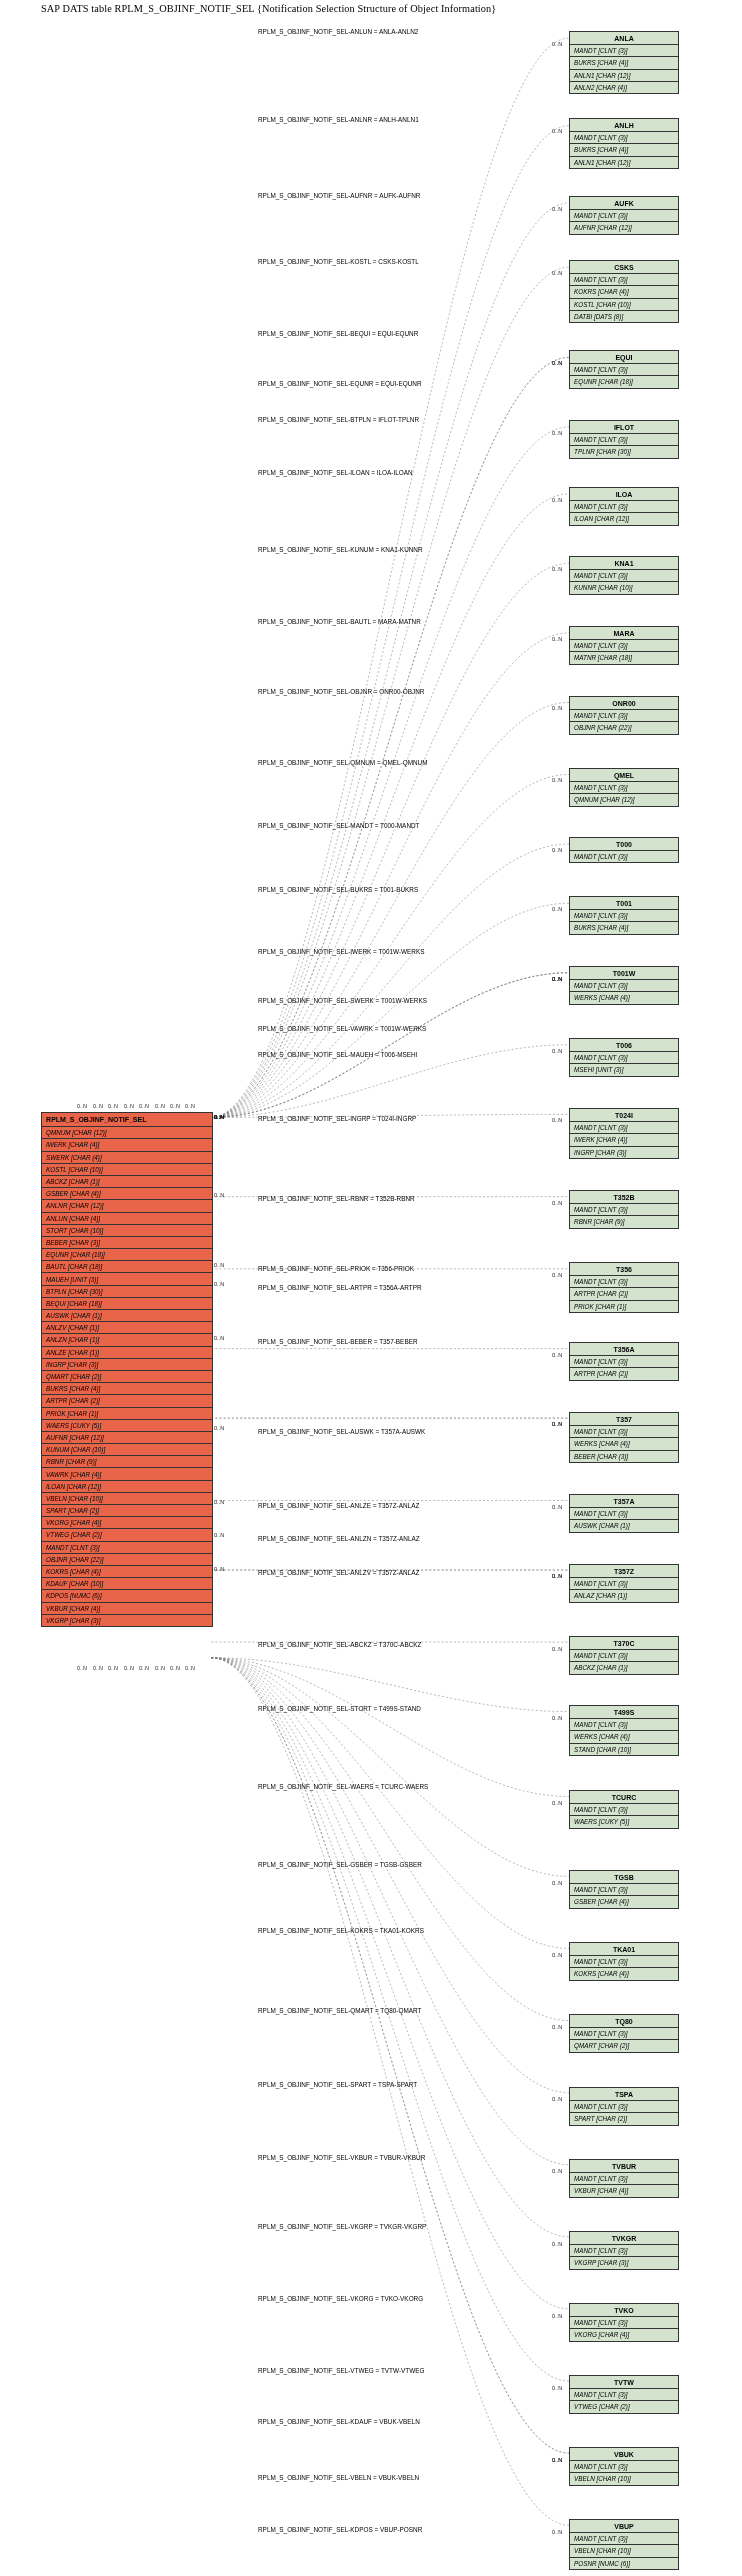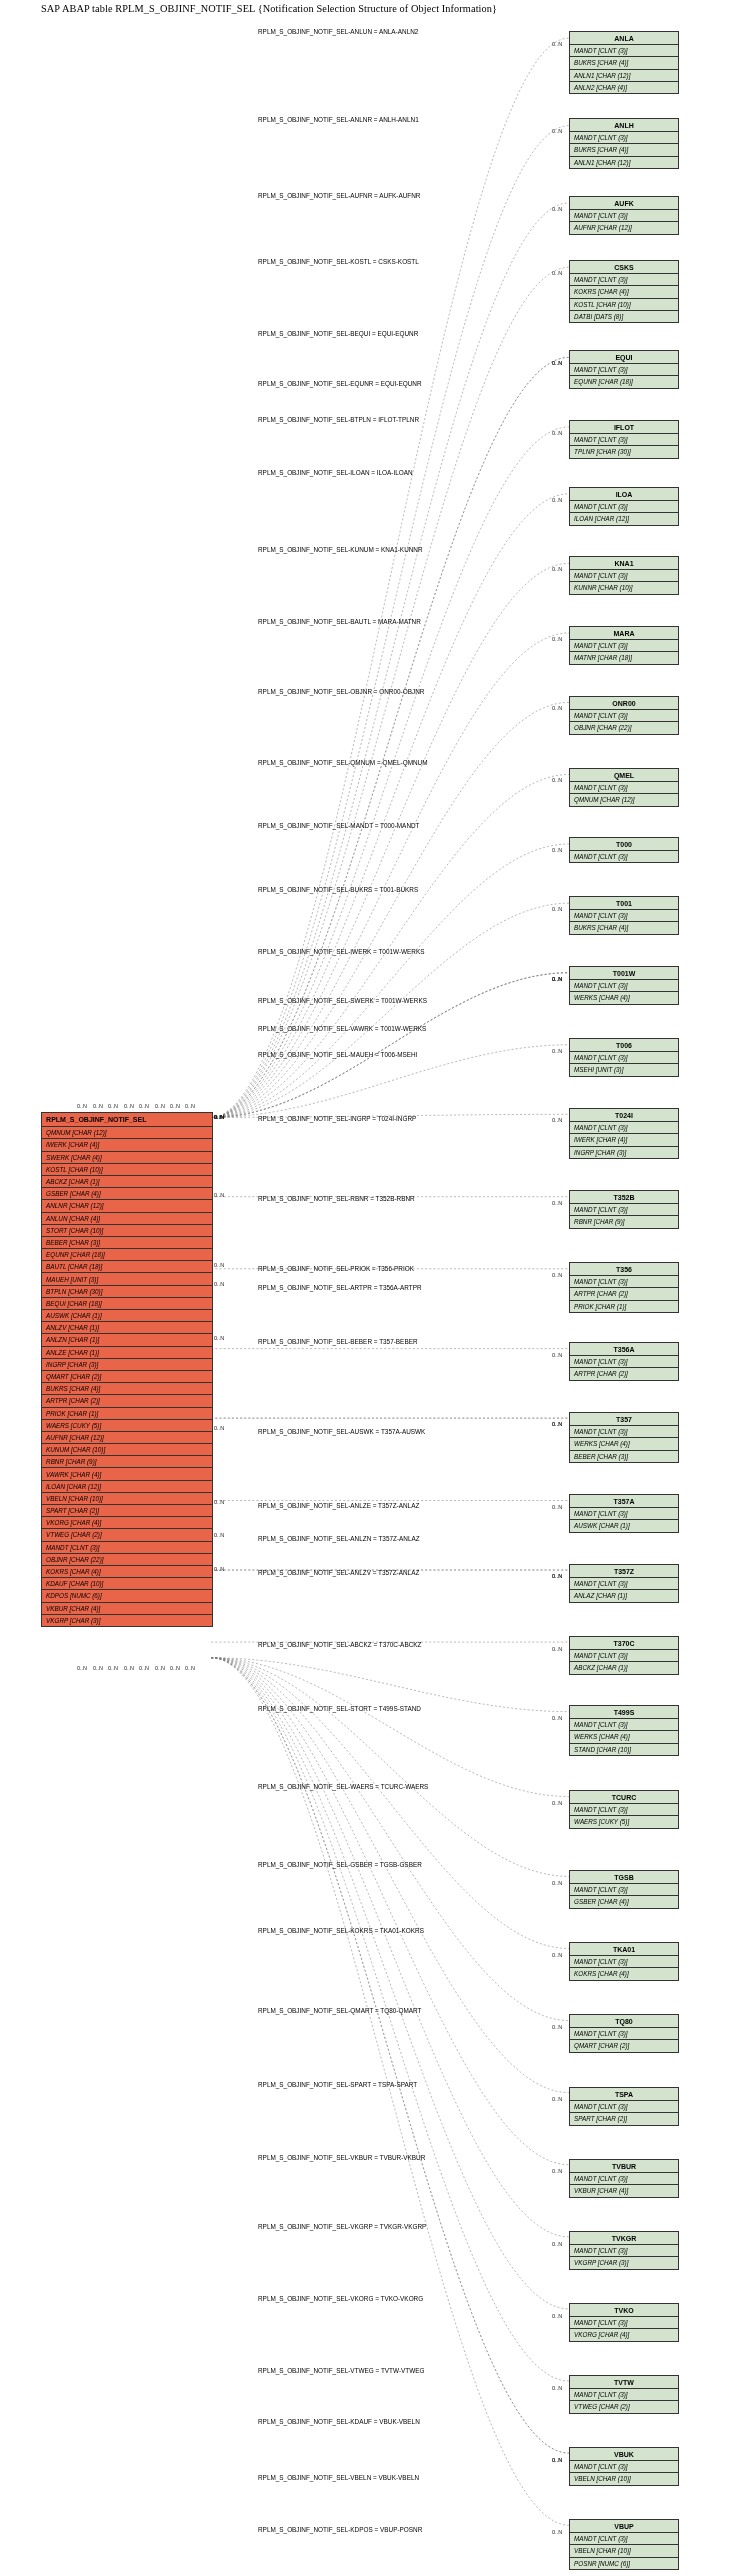--- a/index.html
+++ b/index.html
@@ -99,21 +99,21 @@
     font-size: 5.4px;
     color: #222;
     z-index: 1;
     white-space: nowrap;
   }
 </style>
 </head>
 <body>
 
 <div class="page" id="page">
-  <div class="title">SAP ABAP table RPLM_S_OBJINF_NOTIF_SEL {Notification Selection Structure of Object Information}</div>
+  <div class="title">SAP DATS table RPLM_S_OBJINF_NOTIF_SEL {Notification Selection Structure of Object Information}</div>
   <svg class="svg-layer" id="svg-layer" viewBox="0 0 1441 5189" width="742" height="2673">
       <path d="M 410 2169 C 653.25 2169, 861.75 73, 1105 73" fill="none" stroke="#777" stroke-width="1" stroke-dasharray="4 4"></path>
       <path d="M 410 2169 C 653.25 2169, 861.75 243, 1105 243" fill="none" stroke="#777" stroke-width="1" stroke-dasharray="4 4"></path>
       <path d="M 410 2169 C 653.25 2169, 861.75 393, 1105 393" fill="none" stroke="#777" stroke-width="1" stroke-dasharray="4 4"></path>
       <path d="M 410 2169 C 653.25 2169, 861.75 518, 1105 518" fill="none" stroke="#777" stroke-width="1" stroke-dasharray="4 4"></path>
       <path d="M 410 2169 C 653.25 2169, 861.75 693, 1105 693" fill="none" stroke="#777" stroke-width="1" stroke-dasharray="4 4"></path>
       <path d="M 410 2169 C 653.25 2169, 861.75 693, 1105 693" fill="none" stroke="#777" stroke-width="1" stroke-dasharray="4 4"></path>
       <path d="M 410 2169 C 653.25 2169, 861.75 828, 1105 828" fill="none" stroke="#777" stroke-width="1" stroke-dasharray="4 4"></path>
       <path d="M 410 2169 C 653.25 2169, 861.75 958, 1105 958" fill="none" stroke="#777" stroke-width="1" stroke-dasharray="4 4"></path>
       <path d="M 410 2169 C 653.25 2169, 861.75 1093, 1105 1093" fill="none" stroke="#777" stroke-width="1" stroke-dasharray="4 4"></path>

